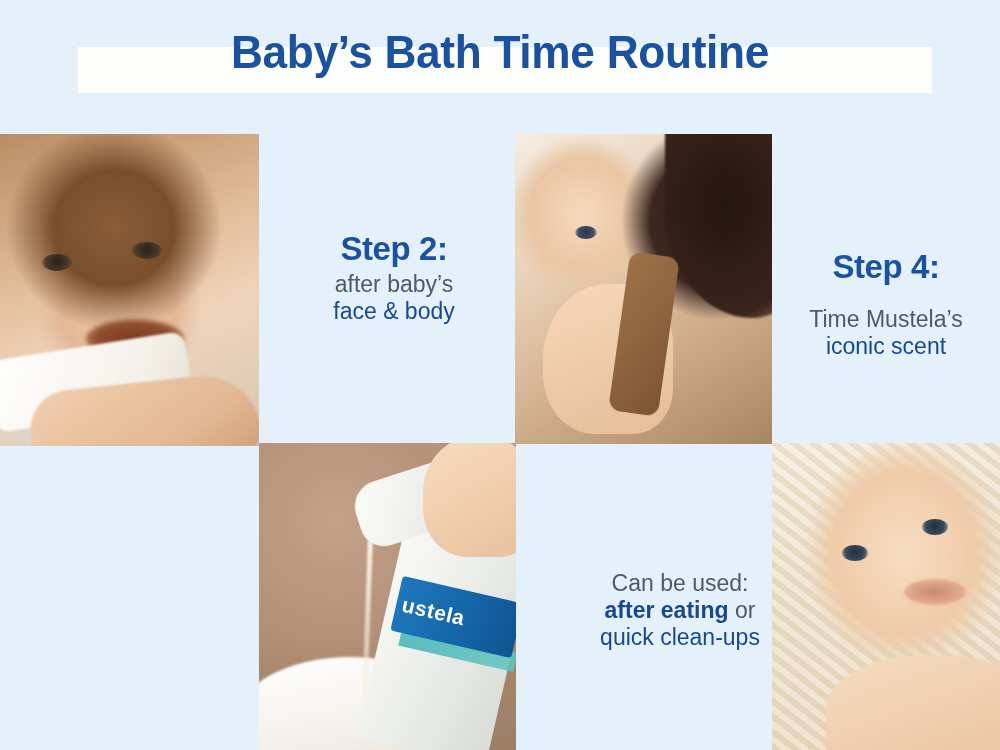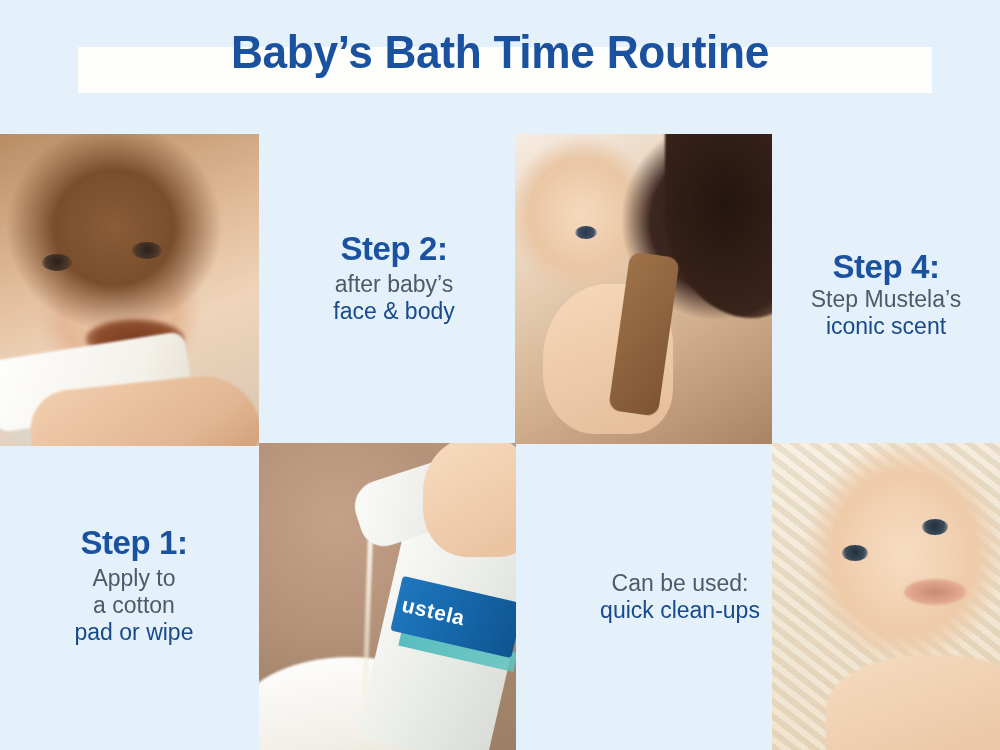--- a/index.html
+++ b/index.html
@@ -163,21 +163,21 @@
     font-family:"Liberation Sans", sans-serif;
   }
   .step-line {
     color:#4e5a66; font-size:23px; line-height:27px; font-weight:normal;
   }
   .step-line.bold { color:#17498b; font-weight:normal; }
 
   #text-step-2 { left:270px; top:230px; width:248px; }
   #text-step-2 .step-head { margin-bottom:3px; }
   #text-step-4 { left:772px; top:248px; width:228px; }
-  #text-step-4 .step-head { margin-bottom:0; }
+  #text-step-4 .step-head { margin-bottom:20px; }
   #text-step-1 { left:10px; top:524px; width:248px; }
   #text-step-1 .step-head { margin-bottom:3px; }
   #text-can-be-used { left:516px; top:570px; width:256px;margin-left:36px; }
 </style>
 </head>
 <body>
 
 <div class="stage">
 
   <div class="title-band"></div>
@@ -216,29 +216,24 @@
   </div>
 
   <div class="text-block" id="text-step-2">
     <div class="step-head">Step 2:</div>
     <div class="step-line">after baby’s</div>
     <div class="step-line bold">face &amp; body</div>
   </div>
 
   <div class="text-block" id="text-step-4">
     <div class="step-head">Step 4:</div>
-    <div class="step-line">Step Mustela’s</div>
+    <div class="step-line">Time Mustela’s</div>
     <div class="step-line bold">iconic scent</div>
   </div>
 
-  <div class="text-block" id="text-step-1">
-    <div class="step-head">Step 1:</div>
-    <div class="step-line">Apply to</div>
-    <div class="step-line">a cotton</div>
-    <div class="step-line bold">pad or wipe</div>
-  </div>
 
   <div class="text-block" id="text-can-be-used">
     <div class="step-line">Can be used:</div>
+    <div class="step-line"><span class="bold" style="color:#17498b;font-weight:bold;">after eating</span><span> or</span></div>
     <div class="step-line bold">quick clean-ups</div>
   </div>
 
 </div>
 
 </body></html>

